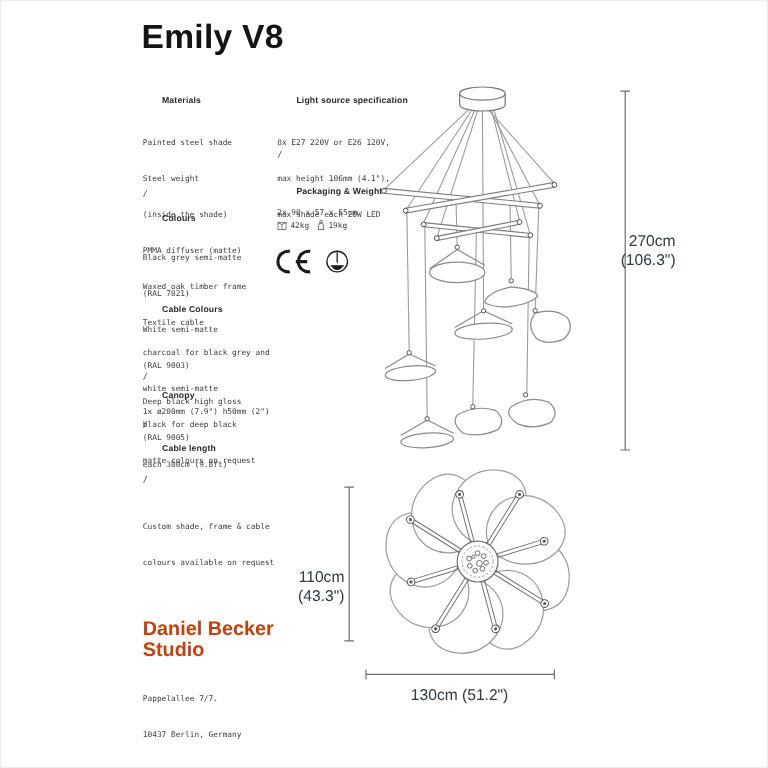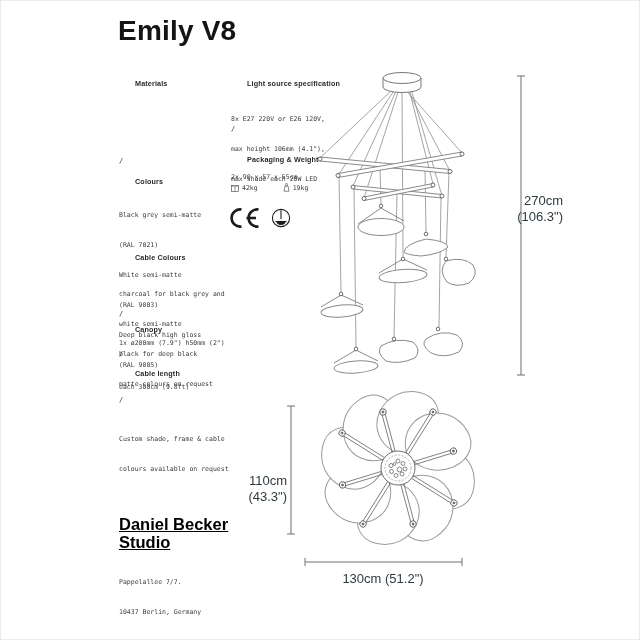--- a/index.html
+++ b/index.html
@@ -5,38 +5,46 @@
   html,body{margin:0;padding:0;background:#fff;}
   .page{position:relative;width:640px;height:640px;background:#ffffff;
         border:1px solid #ececec;box-sizing:border-box;overflow:hidden;
         font-family:"Liberation Sans",sans-serif;color:#222;}
   .abs{position:absolute;}
   .title{font-size:28px;font-weight:700;letter-spacing:.2px;color:#141414;}
   .hdr{font-size:7.2px;font-weight:600;color:#2a2a2a;letter-spacing:.15px;padding-left:16px;}
   .body-txt{font-family:"DejaVu Sans Mono","Liberation Mono",monospace;
             font-size:6.5px;line-height:10px;color:#3c3c3c;white-space:pre;}
   .sep{font-family:"DejaVu Sans Mono",monospace;font-size:7px;color:#3c3c3c;}
-  .studio{font-size:16.5px;font-weight:600;line-height:1.12;color:#000000;text-decoration:underline;}
+  .studio{font-size:16.5px;font-weight:600;line-height:1.12;color:#c2410c;}
   .dim{font-size:13px;font-weight:500;color:#2e3a40;line-height:1.25;}
   .right{text-align:right;}
   .center{text-align:center;}
-  .weights-row{display:flex;align-items:center;gap:25px;}
+  .weights-row{display:flex;align-items:center;gap:6px;}
   .w-item{display:flex;align-items:center;gap:3px;
           font-family:"DejaVu Sans Mono",monospace;font-size:6.5px;color:#3c3c3c;}
   .marks-row{display:flex;align-items:center;gap:10px;}
   svg{display:block;}
 </style>
 </head>
 <body>
 
 <div class="page">
 
   <div class="abs title" style="left:117px;top:14px;">Emily V8</div>
 
   <div class="abs hdr" style="left:118px;top:78px;">Materials</div>
+  <div class="abs body-txt" style="left:118px;top:93px;">
+    <div>Painted steel shade</div>
+    <div>Steel weight</div>
+    <div>(inside the shade)</div>
+    <div>PMMA diffuser (matte)</div>
+    <div>Waxed oak timber frame</div>
+    <div>Textile cable</div>
+  </div>
   <div class="abs sep" style="left:118px;top:156px;">/</div>
 
   <div class="abs hdr" style="left:118px;top:176px;">Colours</div>
   <div class="abs body-txt" style="left:118px;top:189px;">
     <div>Black grey semi-matte</div>
     <div>(RAL 7021)</div>
     <div>White semi-matte</div>
     <div>(RAL 9003)</div>
     <div>Deep black high gloss</div>
     <div>(RAL 9005)</div>

